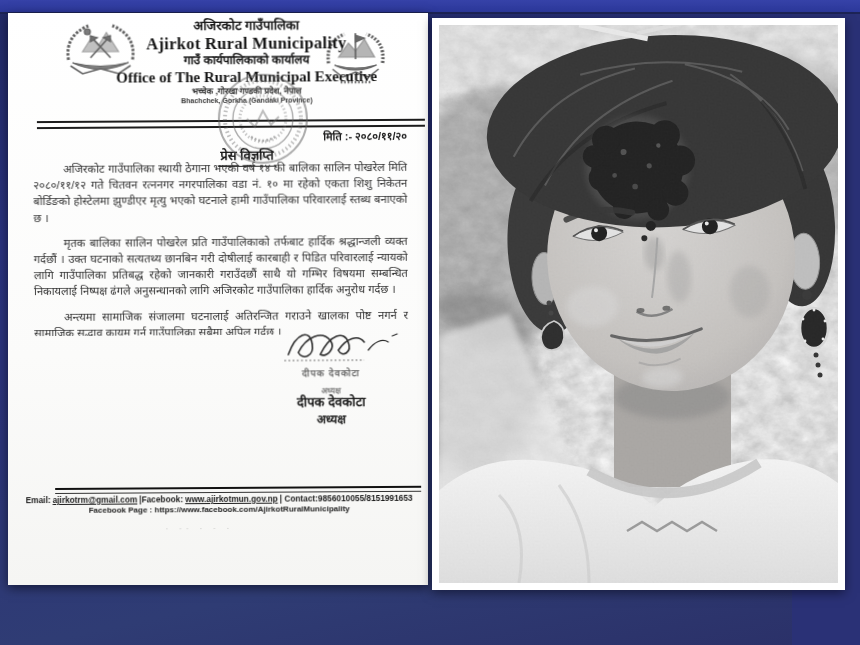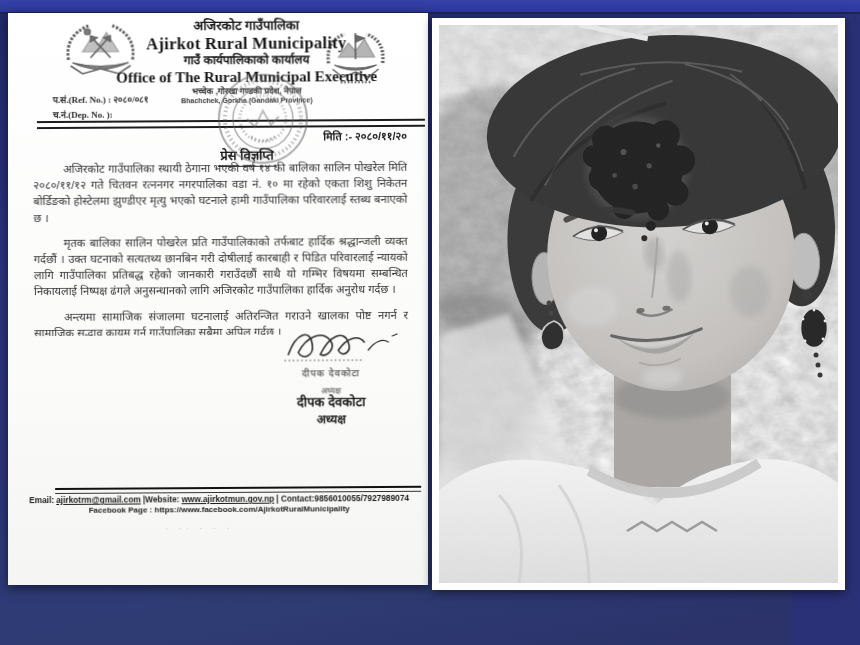--- a/index.html
+++ b/index.html
@@ -99,24 +99,20 @@
 
       <div class="head-block">
         <div class="h-np1">अजिरकोट गाउँपालिका</div>
         <div class="h-en1">Ajirkot Rural Municipality</div>
         <div class="h-np2">गाउँ कार्यपालिकाको कार्यालय</div>
         <div class="h-en2">Office of The Rural Municipal Executive</div>
         <div class="h-np3">भच्चेक ,गोरखा गण्डकी प्रदेश, नेपाल</div>
         <div class="h-en3">Bhachchek, Gorkha (Gandaki Province)</div>
       </div>
 
-      <div class="ref-block">
-        <div>प.सं.(Ref. No.) : २०८०/०८१</div>
-        <div>च.नं.(Dep. No. ):</div>
-      </div>
 
       <svg class="stamp" viewBox="0 0 104 104">
         <g stroke="#5f5f5f" fill="none">
           <circle cx="52" cy="52" r="44" stroke-width="2"></circle>
           <circle cx="52" cy="52" r="30" stroke-width="1.4"></circle>
           <circle cx="52" cy="52" r="38" stroke-width="4" stroke-dasharray="1.6,2.6" opacity=".8"></circle>
           <circle cx="52" cy="52" r="23" stroke-width="3" stroke-dasharray="1.4,2.2" opacity=".7"></circle>
           <path d="M36,52 L44,60 L52,44 L60,58 L68,50" stroke-width="2" opacity=".8"></path>
           <path d="M40,70 Q52,78 64,70" stroke-width="2.4" stroke-dasharray="2,2"></path>
         </g>
@@ -145,21 +141,21 @@
           <path d="M4,36 H84" stroke="#555" stroke-width="1" stroke-dasharray="1.6,2.6" fill="none"></path>
         </svg>
         <div class="sig-stamp-name">दीपक देवकोटा</div>
         <div class="sig-stamp-title">अध्यक्ष</div>
         <div class="sig-name">दीपक देवकोटा</div>
         <div class="sig-title">अध्यक्ष</div>
       </div>
 
       <div class="f-rule"></div>
       <div class="f-line1">
-        <span>Email:</span><span class="u">ajirkotrm@gmail.com</span><span>|Website:</span><span class="u">www.ajirkotmun.gov.np</span><span>| Contact:9856010055/7927989074</span>
+        <span>Email:</span><span class="u">ajirkotrm@gmail.com</span><span>|Facebook:</span><span class="u">www.ajirkotmun.gov.np</span><span>| Contact:9856010055/8151991653</span>
       </div>
       <div class="f-line2">Facebook Page : https://www.facebook.com/AjirkotRuralMunicipality</div>
       <div class="f-ghost">· ·· ·      · ·</div>
     </div>
   </div>
 
   <div class="photo-frame" aria-label="Black and white portrait of a smiling girl with a large dark tika on her forehead, dangling earrings and a white shawl, hillside behind">
     <svg viewBox="0 0 399 558" preserveAspectRatio="none">
       <defs>
         <filter id="foliage" x="-5%" y="-5%" width="110%" height="110%">

